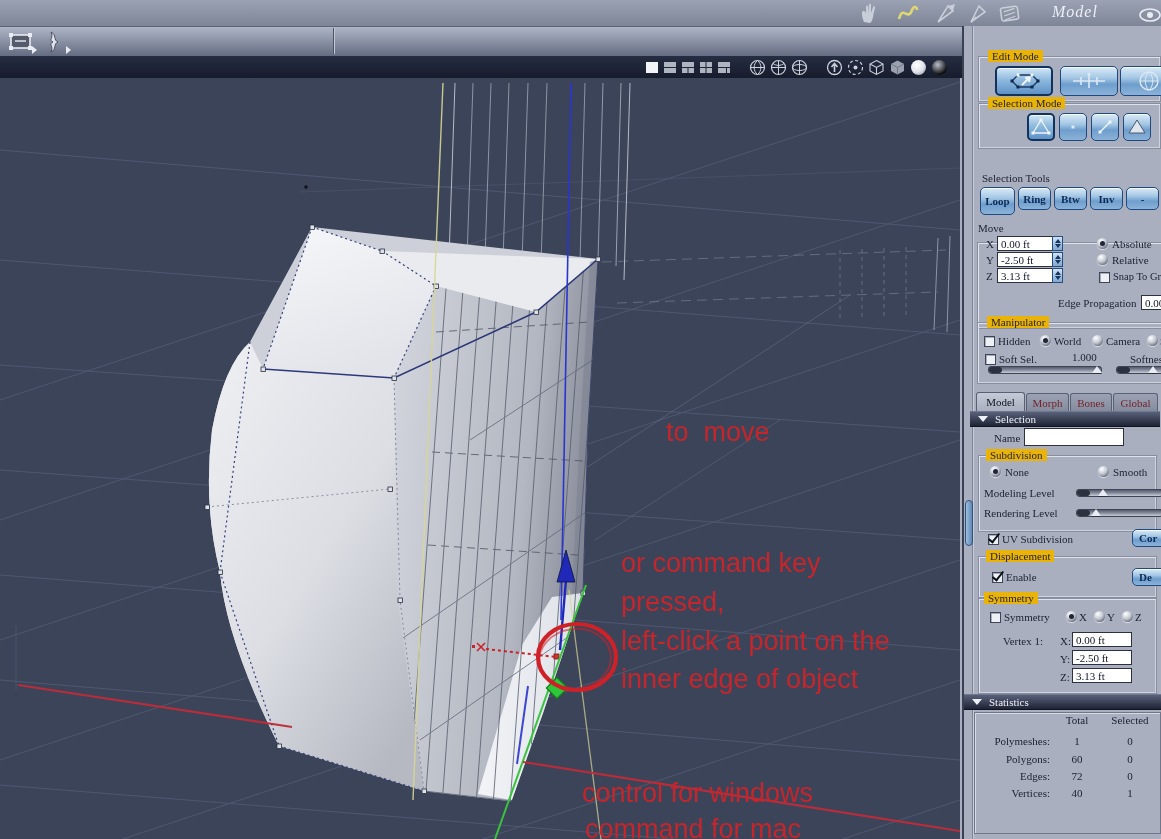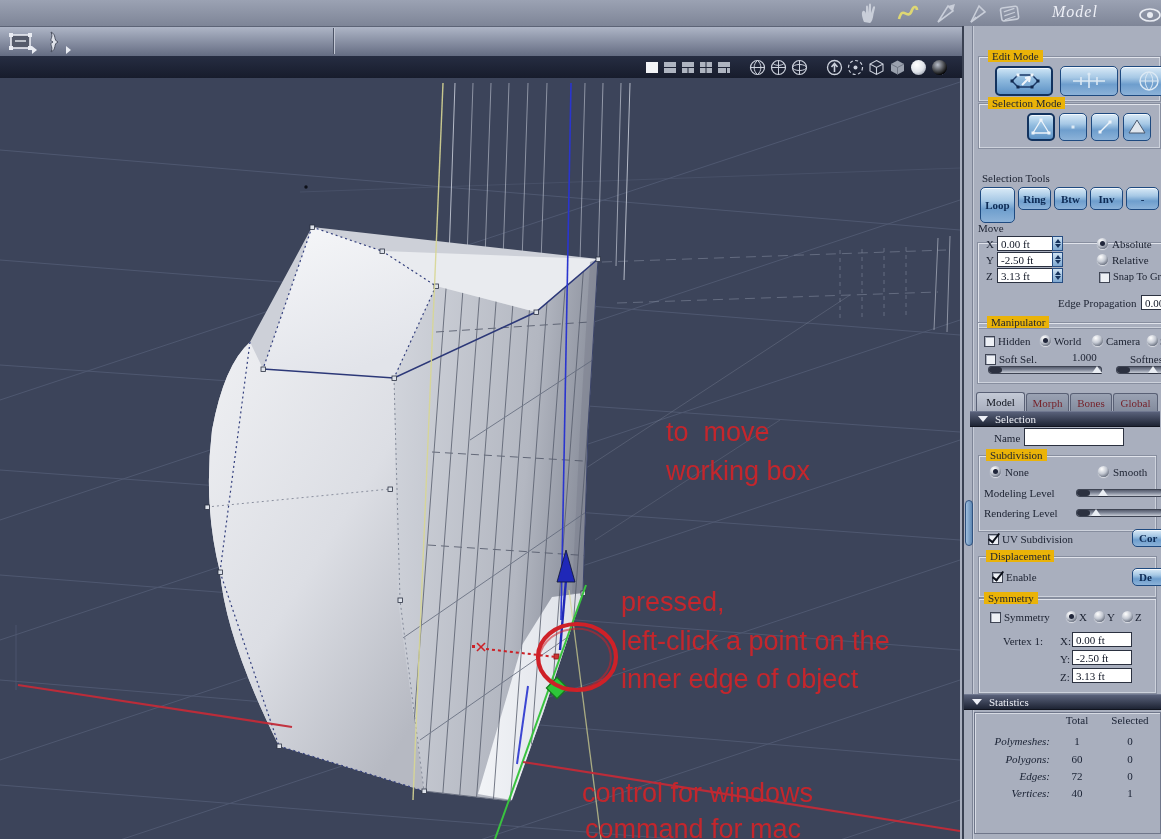--- a/index.html
+++ b/index.html
@@ -36,21 +36,21 @@
   .cb{position:absolute;width:11px;height:11px;background:#edf0f5;border:1px solid #3f4554;box-shadow:inset 1px 1px 0 #a7adbb;box-sizing:border-box;}
   .cb.on::after{content:"";position:absolute;left:2px;top:-4px;width:4px;height:10px;border:solid #0a0e18;border-width:0 2px 2px 0;transform:rotate(38deg);}
   .track{position:absolute;height:8px;border-radius:4px;background:linear-gradient(180deg,#464c5d,#7e8596 45%,#dde1e9);box-shadow:inset 0 0 0 1px #3e4453;}
   .track::before{content:"";position:absolute;left:1px;top:1px;bottom:1px;width:13px;background:#2c3140;border-radius:3px;}
   .thumb{position:absolute;top:0;width:0;height:0;border-left:5px solid transparent;border-right:5px solid transparent;border-bottom:7px solid #e9edf3;filter:drop-shadow(0 1px 0 #2c3140);}
   .tab{position:absolute;top:367px;height:19px;background:linear-gradient(180deg,#9aa2b3,#828a9c);border:1px solid #596075;border-bottom:none;border-radius:3px 3px 0 0;font:11px "Liberation Serif",serif;color:#76232b;display:flex;align-items:center;justify-content:center;box-sizing:border-box;}
   .tab.active{background:linear-gradient(180deg,#c4cad6,#a9afbe);color:#0f131d;height:19px;top:366px;z-index:2;}
   .darkhdr{position:absolute;background:linear-gradient(180deg,#59617a,#1e2434);display:flex;align-items:center;gap:7px;padding-left:8px;box-sizing:border-box;font:11px "Liberation Serif",serif;color:#eef0f7;border-top:1px solid #707890;border-bottom:1px solid #11141f;}
   .tri-dn{width:0;height:0;border-left:5px solid transparent;border-right:5px solid transparent;border-top:6px solid #eef0f7;}
   .stat{position:absolute;font:11px "Liberation Serif",serif;color:#182032;white-space:nowrap;}
-  .stat.r{text-align:right;font-style:italic;}
+  .stat.r{text-align:right;}
   .stat.c{text-align:center;}
   #stats-box{position:absolute;left:10px;top:686px;width:185px;height:120px;border:1px solid #6f768a;box-shadow:1px 1px 0 rgba(226,230,238,.8) inset;}
 </style>
 </head>
 <body>
 
 <div id="app">
 
   <div id="topbar">
     <svg class="ticon" style="left:858px" viewBox="0 0 24 22">
@@ -334,21 +334,21 @@
 
     <g fill="none" stroke="#cf2128">
       <ellipse cx="577" cy="657" rx="39" ry="33" stroke-width="4.2"></ellipse>
       <ellipse cx="575" cy="659" rx="36" ry="30" stroke-width="2" opacity="0.55" transform="rotate(-8 575 659)"></ellipse>
     </g>
 
     <circle cx="306" cy="187" r="1.7" fill="#0d1018"></circle>
   </svg>
 
   <div class="red-note" style="left:666px;top:417px">to  move</div>
-  <div class="red-note" style="left:666px;top:456px">working box</div>
+  <div class="red-note" style="left:621px;top:548px">or command key</div>
   <div class="red-note" style="left:621px;top:587px">pressed,</div>
   <div class="red-note" style="left:621px;top:626px">left-click a point on the</div>
   <div class="red-note" style="left:621px;top:664px">inner edge of object</div>
   <div class="red-note" style="left:582px;top:778px">control for windows</div>
   <div class="red-note" style="left:585px;top:814px">command for mac</div>
 
   <div id="panel">
     <div class="gutterline"></div>
     <div id="gutter-handle"></div>
 
@@ -401,21 +401,21 @@
           <rect x="12.5" y="2.5" width="3" height="3" fill="#eef4fa"></rect>
       </svg>
     </div>
     <div class="btn-blue" style="left:159px;top:87px;width:28px;height:28px">
       <svg width="20" height="18" viewBox="0 0 20 18">
         <path d="M10 2 L18 15 L2 15 Z" fill="#dfe6ee" stroke="#4a5a70" stroke-width="1"></path>
       </svg>
     </div>
 
     <div class="lbl" style="left:18px;top:146px">Selection Tools</div>
-    <div class="btn-blue" style="left:16px;top:161px;width:35px;height:36px">Loop</div>
+    <div class="btn-blue" style="left:16px;top:161px;width:35px;height:28px">Loop</div>
     <div class="btn-blue" style="left:54px;top:161px;width:33px;height:23px">Ring</div>
     <div class="btn-blue" style="left:90px;top:161px;width:33px;height:23px">Btw</div>
     <div class="btn-blue" style="left:126px;top:161px;width:33px;height:23px">Inv</div>
     <div class="btn-blue" style="left:162px;top:161px;width:33px;height:23px">-</div>
 
     <div class="lbl" style="left:14px;top:196px">Move</div>
     <div class="grp" style="left:13px;top:216px;width:186px;height:85px"></div>
     <div class="lbl" style="left:22px;top:212px">X</div>
     <div class="field" style="left:33px;top:210px;width:56px;height:15px">0.00 ft</div>
     <div class="spinner" style="left:88px;top:210px;height:15px"></div>

